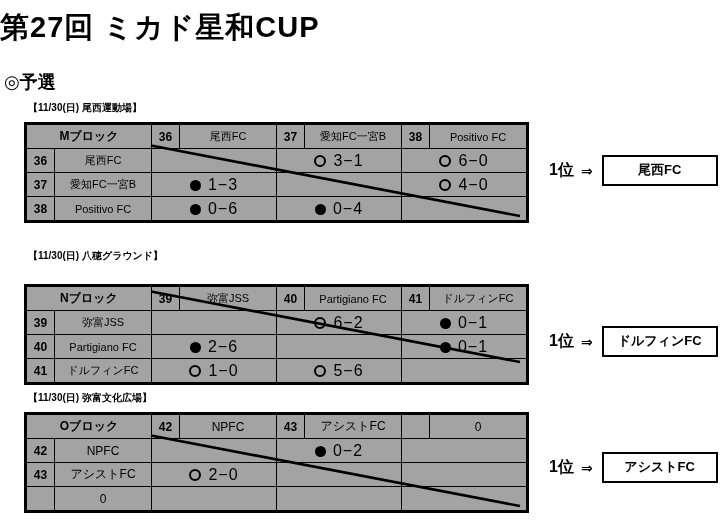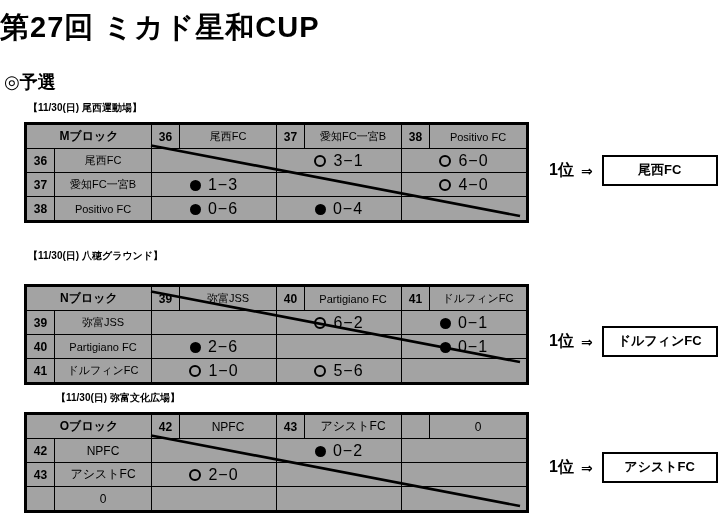--- a/index.html
+++ b/index.html
@@ -189,21 +189,21 @@
       </tbody>
     </table>
     <svg class="diag-svg" width="725" height="530" style="left: 0px; top: 0px;">
       <line x1="151" y1="291.5" x2="520" y2="362" stroke="#000" stroke-width="2.6"></line>
     </svg>
     <div class="rank-wrap" style="left: 549px; top: 326px;">
       <span class="rank-label">1位</span>
       <span class="rank-arrow">⇒</span>
       <div class="winner-box">ドルフィンFC</div>
     </div>
-    <div class="venue-label" style="top: 391px; margin-left: 28px;">【11/30(日)  弥富文化広場】</div>
+    <div class="venue-label" style="top: 391px;">【11/30(日)  弥富文化広場】</div>
     <table class="rr-table" style="top: 412px; padding-left: 48px;">
       <tbody>
         <tr>
           <td class="block-name outer-t outer-l" colspan="2" style="width: 123px;">Oブロック</td>
           <td class="num-cell outer-t">42</td>
           <td class="team-cell hdr-team outer-t">NPFC</td>
           <td class="num-cell outer-t">43</td>
           <td class="team-cell hdr-team outer-t">アシストFC</td>
           <td class="num-cell outer-t"></td>
           <td class="team-cell hdr-team outer-t outer-r">0</td>

